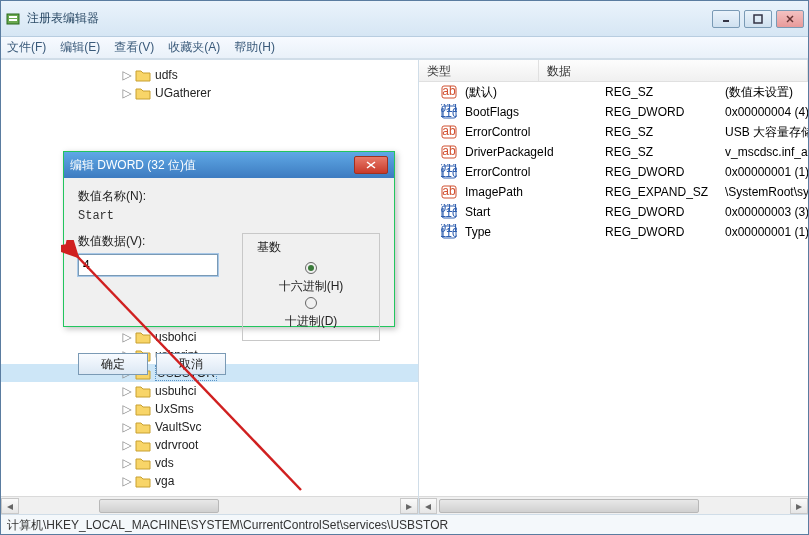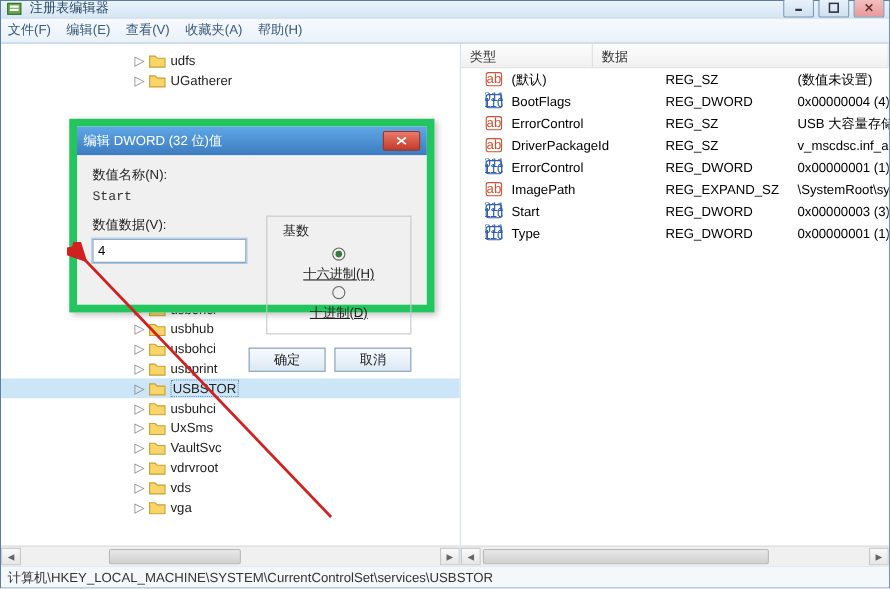--- a/index.html
+++ b/index.html
@@ -1,20 +1,20 @@
 <!DOCTYPE html>
 <html><head>
 <meta charset="utf-8">
 <style>
 * { box-sizing: border-box; margin: 0; padding: 0; font-family: "Microsoft YaHei", Tahoma, sans-serif; font-size: 12px; }
 body { background: #fff; width: 809px; height: 535px; overflow: hidden; position: relative; }
 
 .window { width: 809px; height: 535px; border: 1px solid #5a7ca0; background: #fff; display: flex; flex-direction: column; }
 
-.titlebar { height: 16px; background: linear-gradient(#eaf3fb, #d6e6f4); display: flex; align-items: flex-end; padding: 0 4px; border-bottom: 1px solid #b8cde0; }
+.titlebar { height: 36px; background: linear-gradient(#eaf3fb, #d6e6f4); display: flex; align-items: center; padding: 0 4px; border-bottom: 1px solid #b8cde0; }
 .titlebar .icon { width: 16px; height: 16px; margin-right: 6px; display:inline-flex; align-items:center; justify-content:center;}
 .titlebar .title { flex: 1; color: #2b4a66; }
 .win-controls { display: flex; gap: 4px; }
 .win-btn { width: 28px; height: 18px; border: 1px solid #7a9ab5; background: linear-gradient(#eaf3fb,#cfe0ef); display: flex; align-items: center; justify-content: center; border-radius: 2px; cursor: default; }
 .win-btn.close { background: linear-gradient(#f3c1c1,#e89a9a); }
 
 .menubar { height: 22px; background: linear-gradient(#f7faff,#e9f1f9); display: flex; align-items: center; padding: 0 6px; color: #3a5a7a; gap: 14px; border-bottom: 1px solid #d0dde8; }
 .menubar span { cursor: default; }
 
 .content { flex: 1; display: flex; border-top: 1px solid #d0dde8; position: relative; }
@@ -41,36 +41,36 @@
 .c3 { flex: 1; }
 
 .scrollbar-h { position: absolute; bottom: 0; left: 0; right: 0; height: 18px; background: #f0f0f0; border-top: 1px solid #dadada; display:flex; align-items:center;}
 .sb-btn { width:18px; height:16px; background:linear-gradient(#fafafa,#e6e6e6); border:1px solid #c8c8c8; display:flex;align-items:center;justify-content:center;color:#666;}
 .sb-track { flex:1; height:16px; position:relative;}
 .sb-thumb { position:absolute; height:14px; top:1px; background:linear-gradient(#e8e8e8,#d0d0d0); border:1px solid #b8b8b8; border-radius:2px;}
 
 .statusbar { height: 20px; border-top: 1px solid #d0dde8; padding: 2px 6px; color: #333; background:#f4f8fb;}
 
 
-.dialog { position: absolute; left: 62px; top: 68px; width: 332px; height: 176px; border: 7px solid #22c55e; background: #f0f0f0; box-shadow: 2px 2px 6px rgba(0,0,0,0.25); z-index: 10; }
+.dialog { position: absolute; left: 62px; top: 91px; width: 332px; height: 176px; border: 1px solid #22c55e; background: #f0f0f0; box-shadow: 2px 2px 6px rgba(0,0,0,0.25); z-index: 10; }
 .dialog .dtitle { height: 26px; background: linear-gradient(#5fa8e6,#3d7bc0); display: flex; align-items: center; padding: 0 6px; color: #fff; }
 .dialog .dtitle .t { flex: 1; }
 .dclose { width: 34px; height: 18px; background: linear-gradient(#e87a6a,#c83a2a); border: 1px solid #a03020; border-radius: 2px; display:flex;align-items:center;justify-content:center;color:#fff;font-weight:bold;}
 .dialog .body { padding: 10px 14px; color: #222; }
 .dialog .row { margin-bottom: 4px; }
 .dialog .valname { font-family: "Courier New", monospace; margin: 2px 0 10px 0; color:#333;}
 .dialog .flex { display: flex; gap: 18px; }
 .dialog .leftcol { flex: 1; }
 .dialog input[type=text] { width: 140px; height: 22px; border: 1px solid #7a9ab5; padding: 2px 4px; background:#fff; outline:1px solid #a8c8e8;}
-.fieldset { border: 1px solid #c8c8c8; padding: 6px 10px 8px 10px; width: 138px; text-decoration: underline; }
+.fieldset { border: 1px solid #c8c8c8; padding: 6px 10px 8px 10px; width: 138px; }
 .fieldset .legend { background:#f0f0f0; margin-top:-14px; padding:0 4px; display:inline-block; margin-bottom:4px;}
 .radio-row { display:flex; align-items:center; gap:4px; margin:2px 0;flex-direction:column;}
 .radio { width:12px; height:12px; border:1px solid #666; border-radius:50%; display:inline-flex;align-items:center;justify-content:center;}
 .radio.checked::after{content:"";width:6px;height:6px;background:#3a7a3a;border-radius:50%;}
-.dbuttons { display:flex; justify-content:flex-end; gap:8px; margin-top:12px;}
+.dbuttons { display:flex; gap:8px; margin-top:12px;}
 .dbtn { width:70px; height:22px; border:1px solid #7a9ab5; background:linear-gradient(#f8fbff,#dce8f4); display:flex;align-items:center;justify-content:center; cursor:default;}
 
 .arrow-overlay { position:absolute; pointer-events:none; z-index:20;}
 
 svg.folder-svg { width:16px; height:14px;}
 svg.reg-ab { width:16px; height:16px;}
 svg.reg-num { width:16px; height:16px;}
 </style>
 </head>
 <body>

